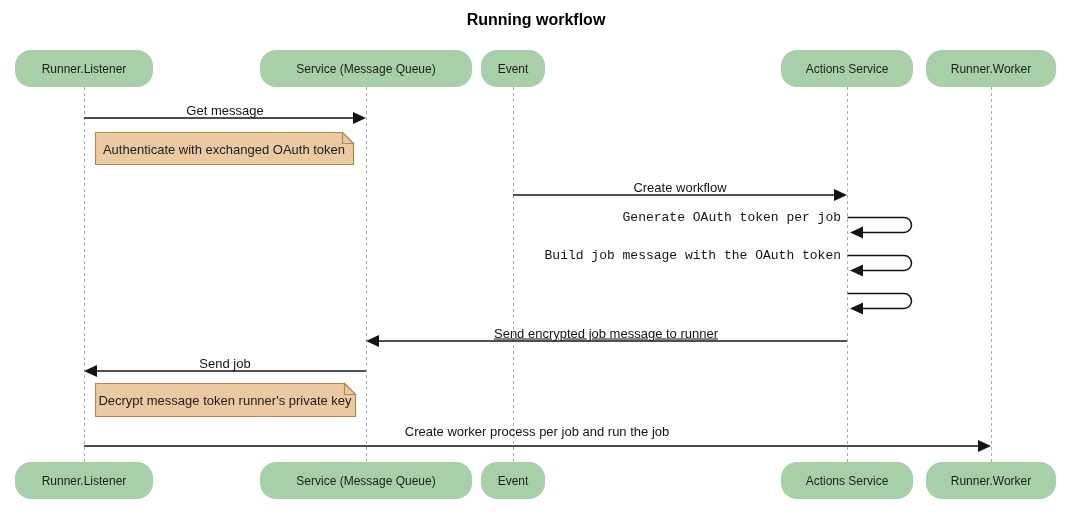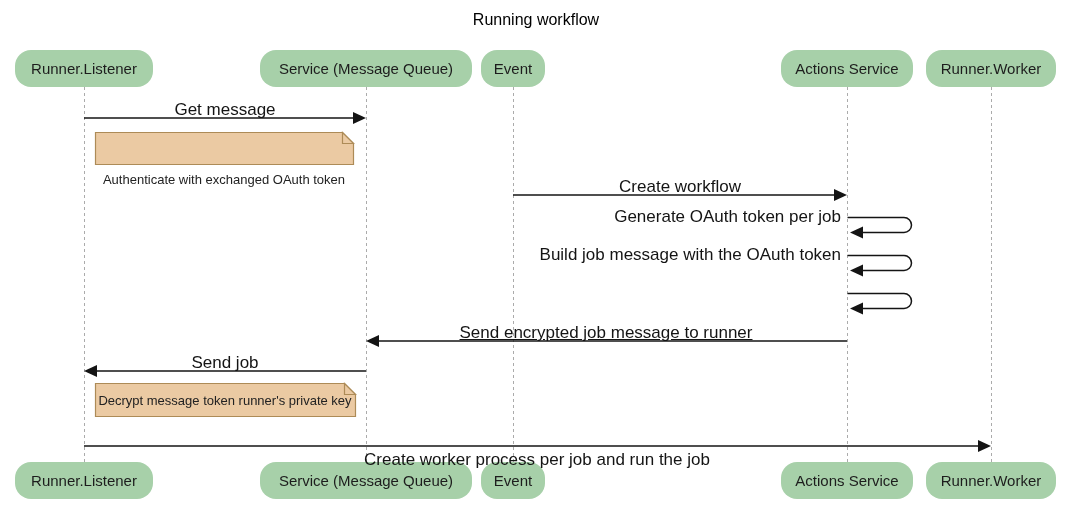--- a/index.html
+++ b/index.html
@@ -2,38 +2,38 @@
 <html style="--actor-fill: #a7d0a9; --note-fill: #ebcaa3; --note-border: #ad8b57; --lifeline-color: #ababab; --arrow-color: #141414;"><head>
 <meta charset="utf-8">
 <style>
   html,body{margin:0;padding:0;background:#fff;}
   .stage{
     position:relative;width:1072px;height:523px;background:#ffffff;
     font-family:"Liberation Sans",sans-serif;overflow:hidden;
   }
   .title{
     position:absolute;left:0;top:11px;width:1072px;text-align:center;
-    font-size:16px;font-weight:normal;color:#000;
+    font-size:16px;font-weight:bold;color:#000;
   }
   svg.canvas{position:absolute;left:0;top:0;}
   .lifeline{stroke:var(--lifeline-color,#ababab);stroke-width:1;stroke-dasharray:3,3;fill:none;}
   .msgline{stroke:var(--arrow-color,#141414);stroke-width:1.5;fill:none;}
   .arrowhead{fill:var(--arrow-color,#141414);stroke:none;}
   .noteshape{fill:var(--note-fill,#ebcaa3);stroke:var(--note-border,#ad8b57);stroke-width:1.2;}
   .actor{
     position:absolute;height:37px;border-radius:16px;
     background:var(--actor-fill,#a7d0a9);
     display:flex;align-items:center;justify-content:center;
-    font-size:15px;color:#1d1d1d;white-space:nowrap;
+    font-size:12px;color:#1d1d1d;white-space:nowrap;
   }
   .msg{
-    position:absolute;font-size:17px;color:#141414;white-space:nowrap;
+    position:absolute;font-size:13px;color:#141414;white-space:nowrap;
     transform:translate(-50%,-50%);
   }
-  .msg.right-align{transform:translate(-100%,-50%);}
+  .msg.right-align{transform:translate(-100%,-50%);font-family:Liberation Mono, monospace;}
   .notetext{
     position:absolute;font-size:13px;color:#222;white-space:nowrap;
     transform:translate(-50%,-50%);
   }
 </style>
 </head>
 <body>
 
 <div class="stage">
 
@@ -109,18 +109,18 @@
   <div class="actor" style="left:481px;top:462px;width:64px;">Event</div>
   <div class="actor" style="left:781px;top:462px;width:132px;">Actions Service</div>
   <div class="actor" style="left:926px;top:462px;width:130px;">Runner.Worker</div>
 
   <div class="msg" style="left:225px;top:110px;">Get message</div>
   <div class="msg" style="left:680px;top:187px;">Create workflow</div>
   <div class="msg right-align" style="left:841px;top:217px;">Generate OAuth token per job</div>
   <div class="msg right-align" style="left:841px;top:255px;">Build job message with the OAuth token</div>
   <div class="msg" style="left:606px;top:333px;text-decoration:underline;">Send encrypted job message to runner</div>
   <div class="msg" style="left:225px;top:363px;text-align:right;">Send job</div>
-  <div class="msg" style="left:537px;top:460px;">Create worker process per job and run the job</div>
+  <div class="msg" style="left:537px;top:431px;">Create worker process per job and run the job</div>
 
-  <div class="notetext" style="left:224px;top:149px;margin-top:30px;">Authenticate with exchanged OAuth token</div>
+  <div class="notetext" style="left:224px;top:149px;">Authenticate with exchanged OAuth token</div>
   <div class="notetext" style="left:225px;top:400px;">Decrypt message token runner's private key</div>
 
 </div>
 
 </body></html>

